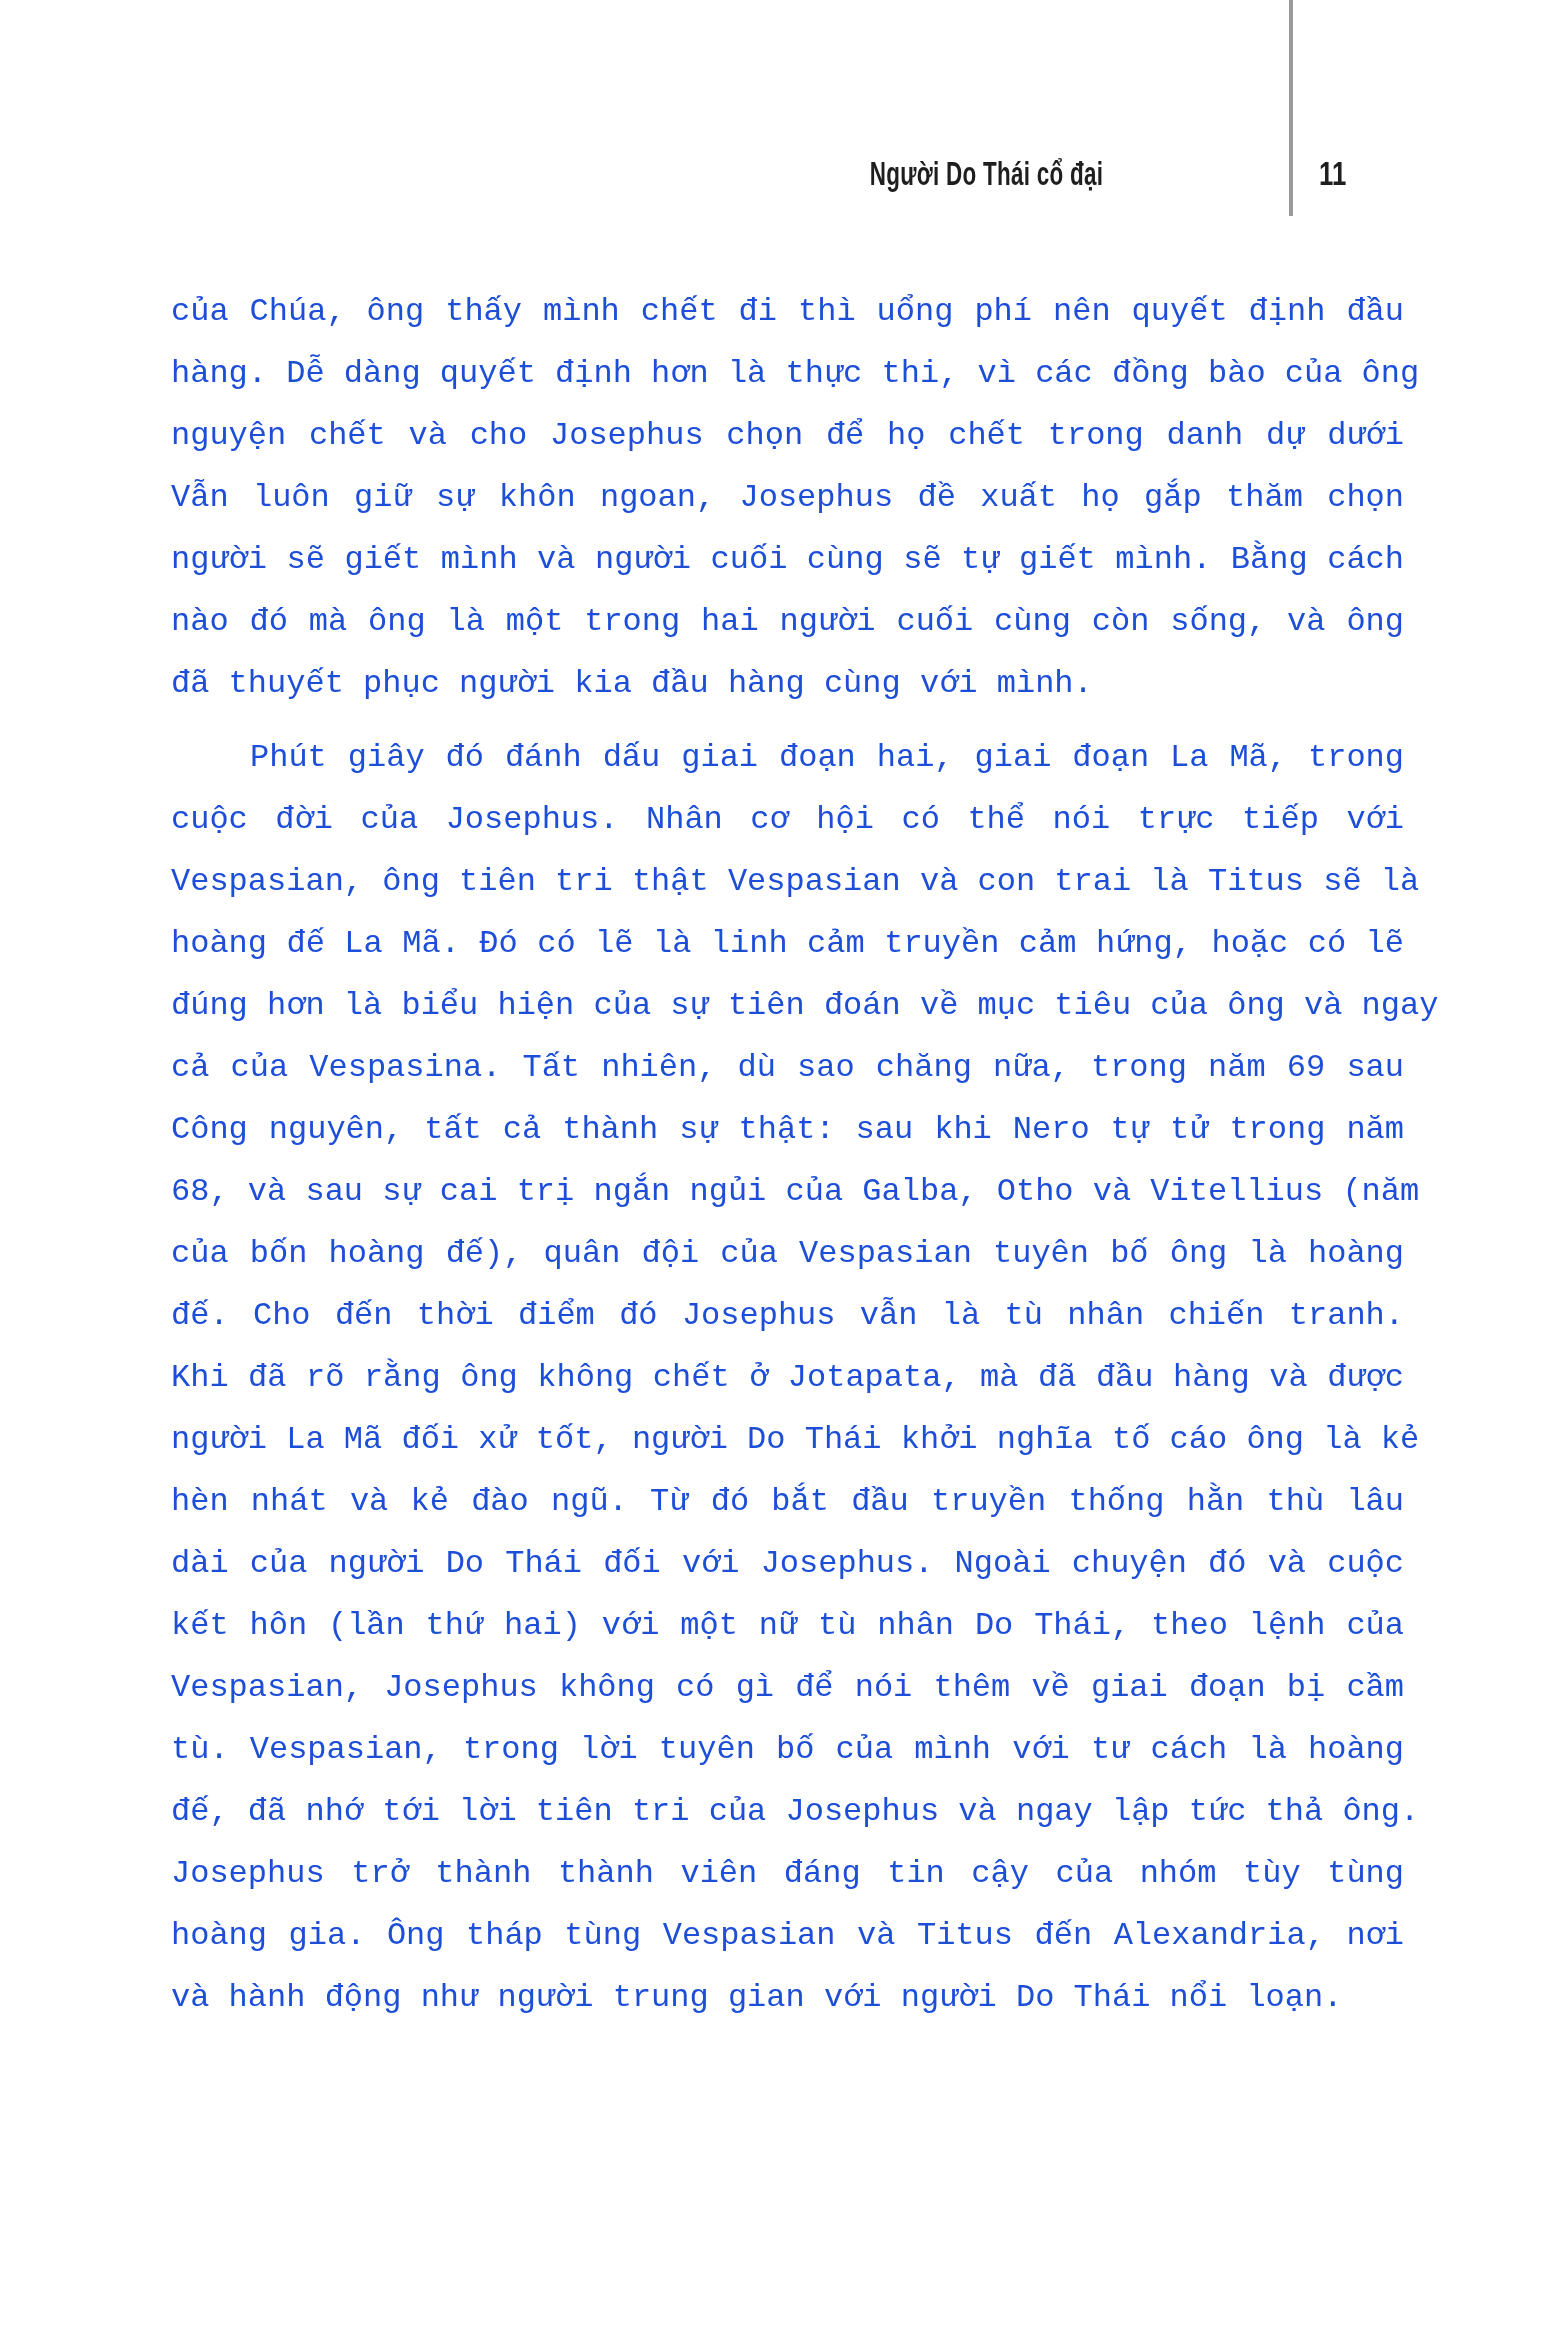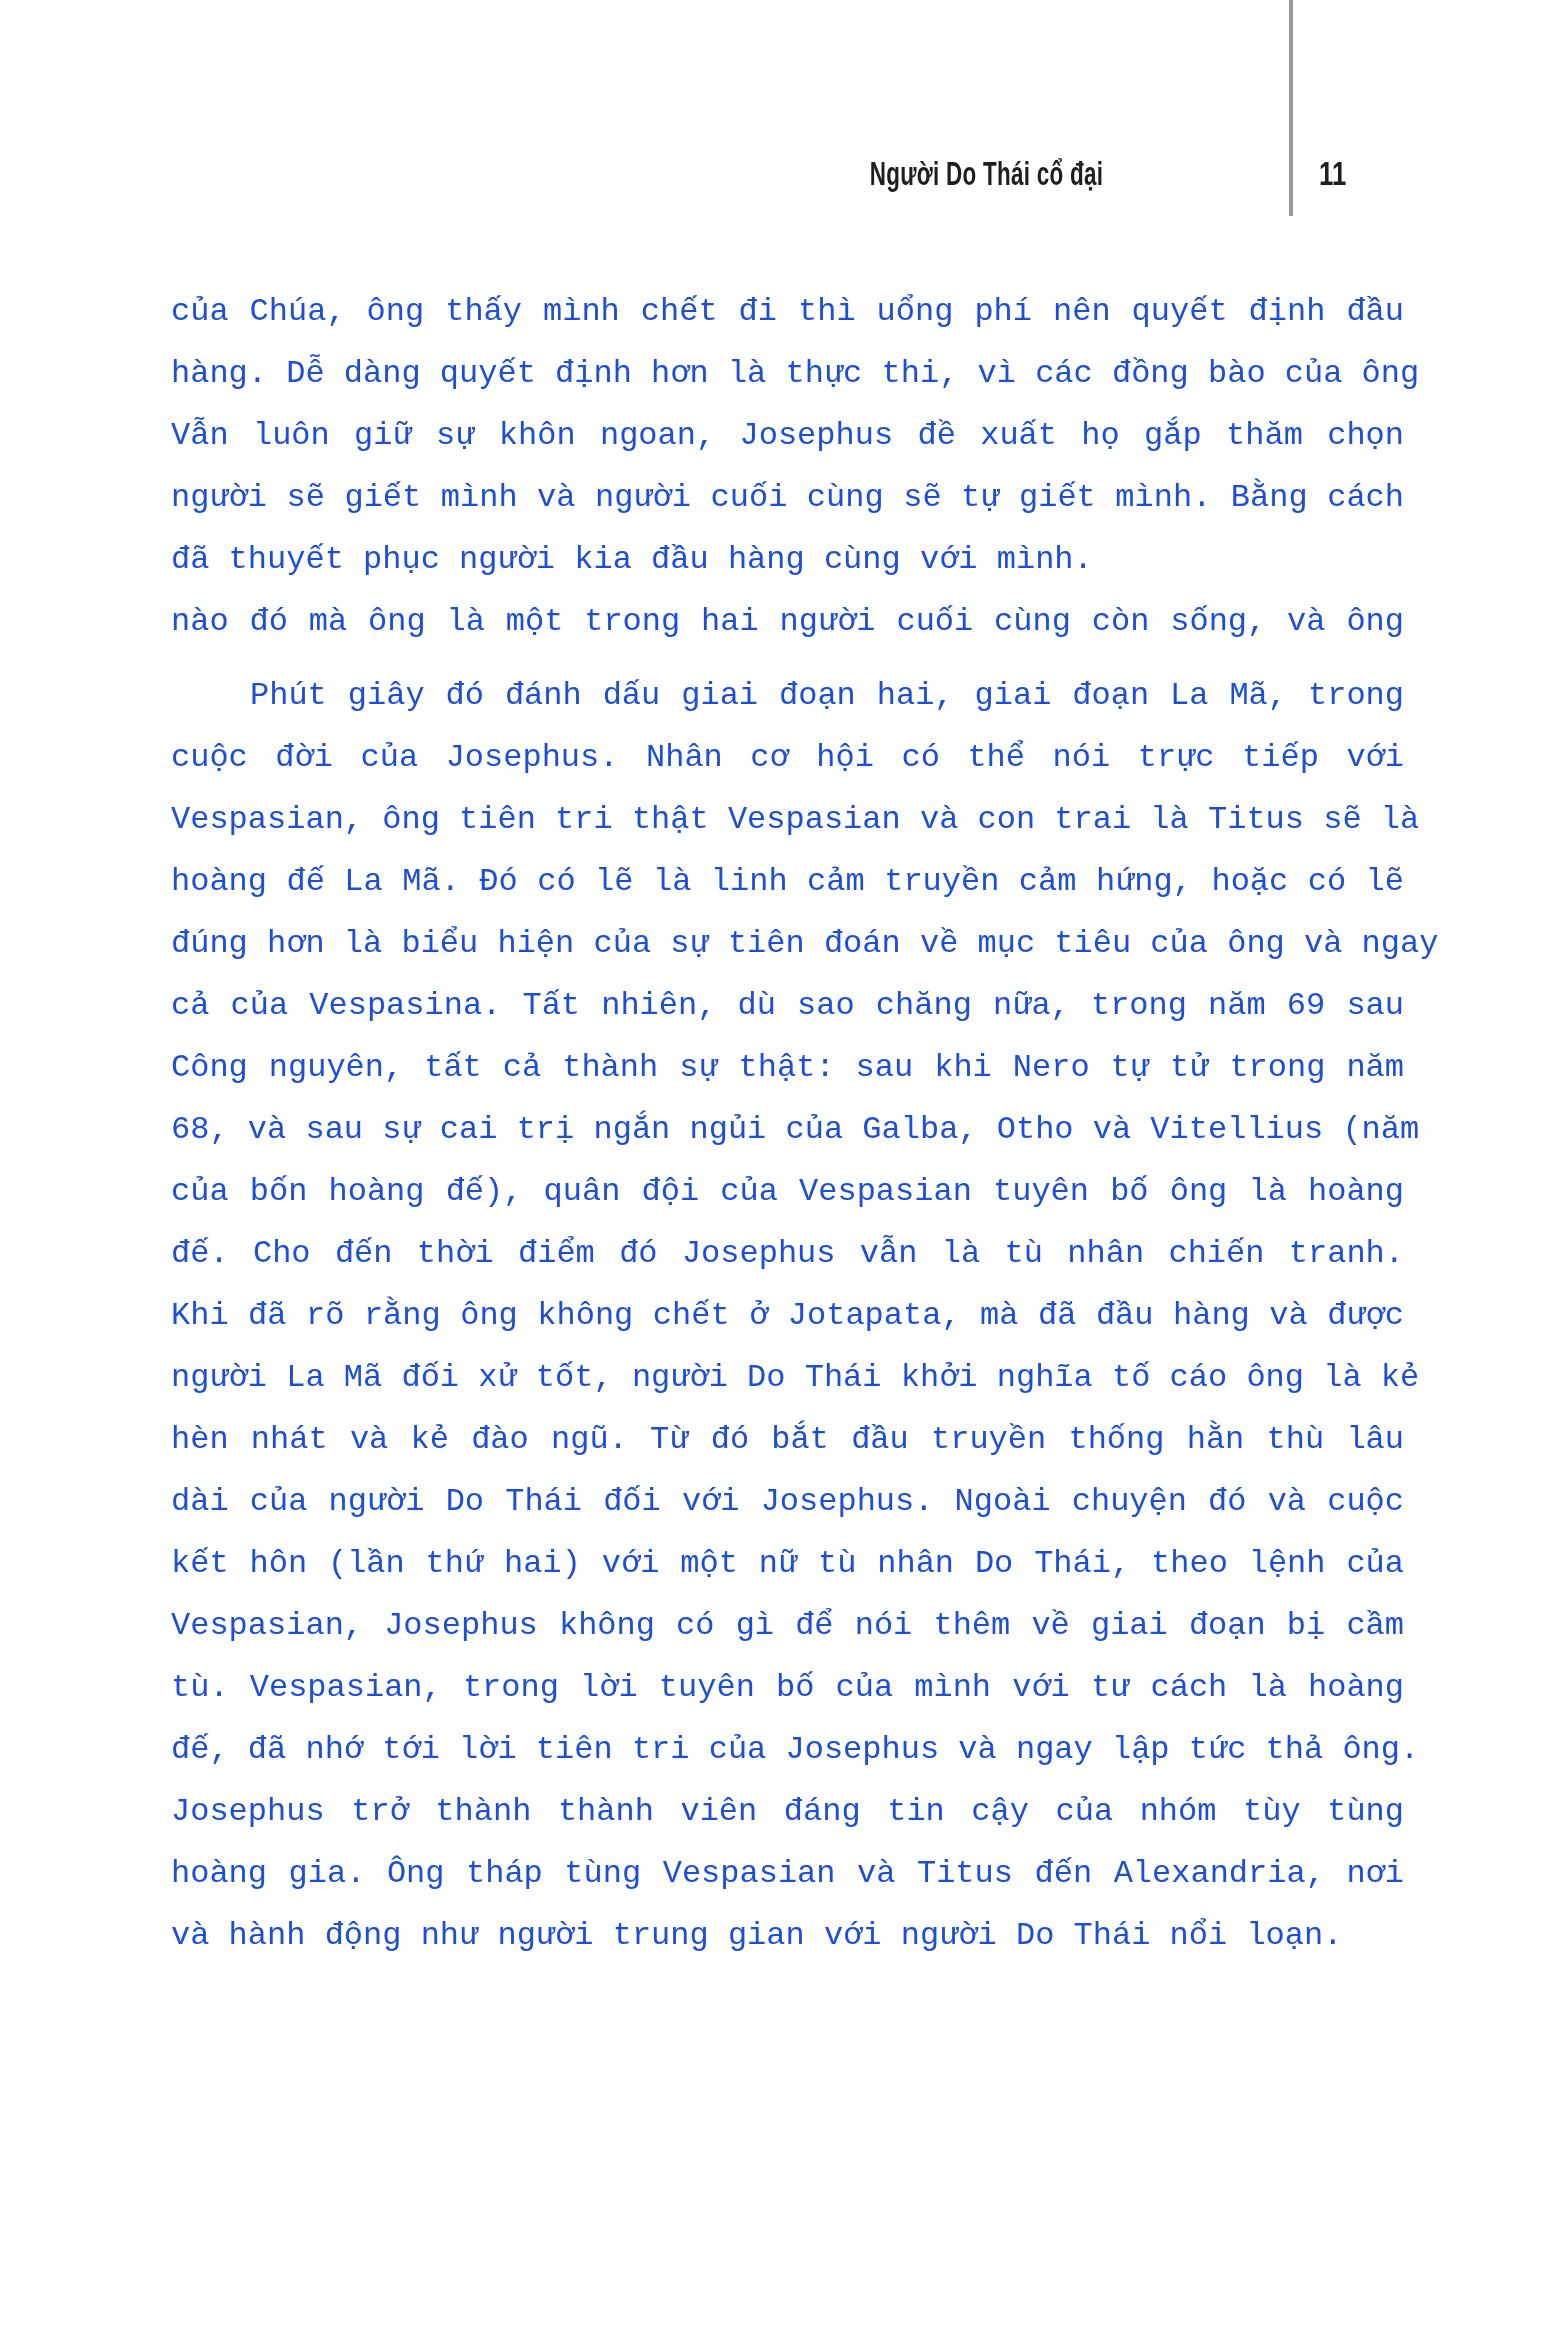--- a/index.html
+++ b/index.html
@@ -24,24 +24,25 @@
 
 <div class="page">
   <div class="running-head">Người Do Thái cổ đại</div>
   <div class="rule"></div>
   <div class="page-number">11</div>
 
   <div class="body-text">
     <div class="para" id="para-0">
         <span class="line">của Chúa, ông thấy mình chết đi thì uổng phí nên quyết định đầu</span>
         <span class="line">hàng. Dễ dàng quyết định hơn là thực thi, vì các đồng bào của ông</span>
+        <span class="line">nguyện chết và cho Josephus chọn để họ chết trong danh dự dưới</span>
         <span class="line">Vẫn luôn giữ sự khôn ngoan, Josephus đề xuất họ gắp thăm chọn</span>
         <span class="line">người sẽ giết mình và người cuối cùng sẽ tự giết mình. Bằng cách</span>
+        <span class="line">nào đó mà ông là một trong hai người cuối cùng còn sống, và ông</span>
         <span class="line last">đã thuyết phục người kia đầu hàng cùng với mình.</span>
-        <span class="line">nào đó mà ông là một trong hai người cuối cùng còn sống, và ông</span>
       </div>
     <div class="para" id="para-1">
         <span class="line indent">Phút giây đó đánh dấu giai đoạn hai, giai đoạn La Mã, trong</span>
         <span class="line">cuộc đời của Josephus. Nhân cơ hội có thể nói trực tiếp với</span>
         <span class="line">Vespasian, ông tiên tri thật Vespasian và con trai là Titus sẽ là</span>
         <span class="line">hoàng đế La Mã. Đó có lẽ là linh cảm truyền cảm hứng, hoặc có lẽ</span>
         <span class="line">đúng hơn là biểu hiện của sự tiên đoán về mục tiêu của ông và ngay</span>
         <span class="line">cả của Vespasina. Tất nhiên, dù sao chăng nữa, trong năm 69 sau</span>
         <span class="line">Công nguyên, tất cả thành sự thật: sau khi Nero tự tử trong năm</span>
         <span class="line">68, và sau sự cai trị ngắn ngủi của Galba, Otho và Vitellius (năm</span>

